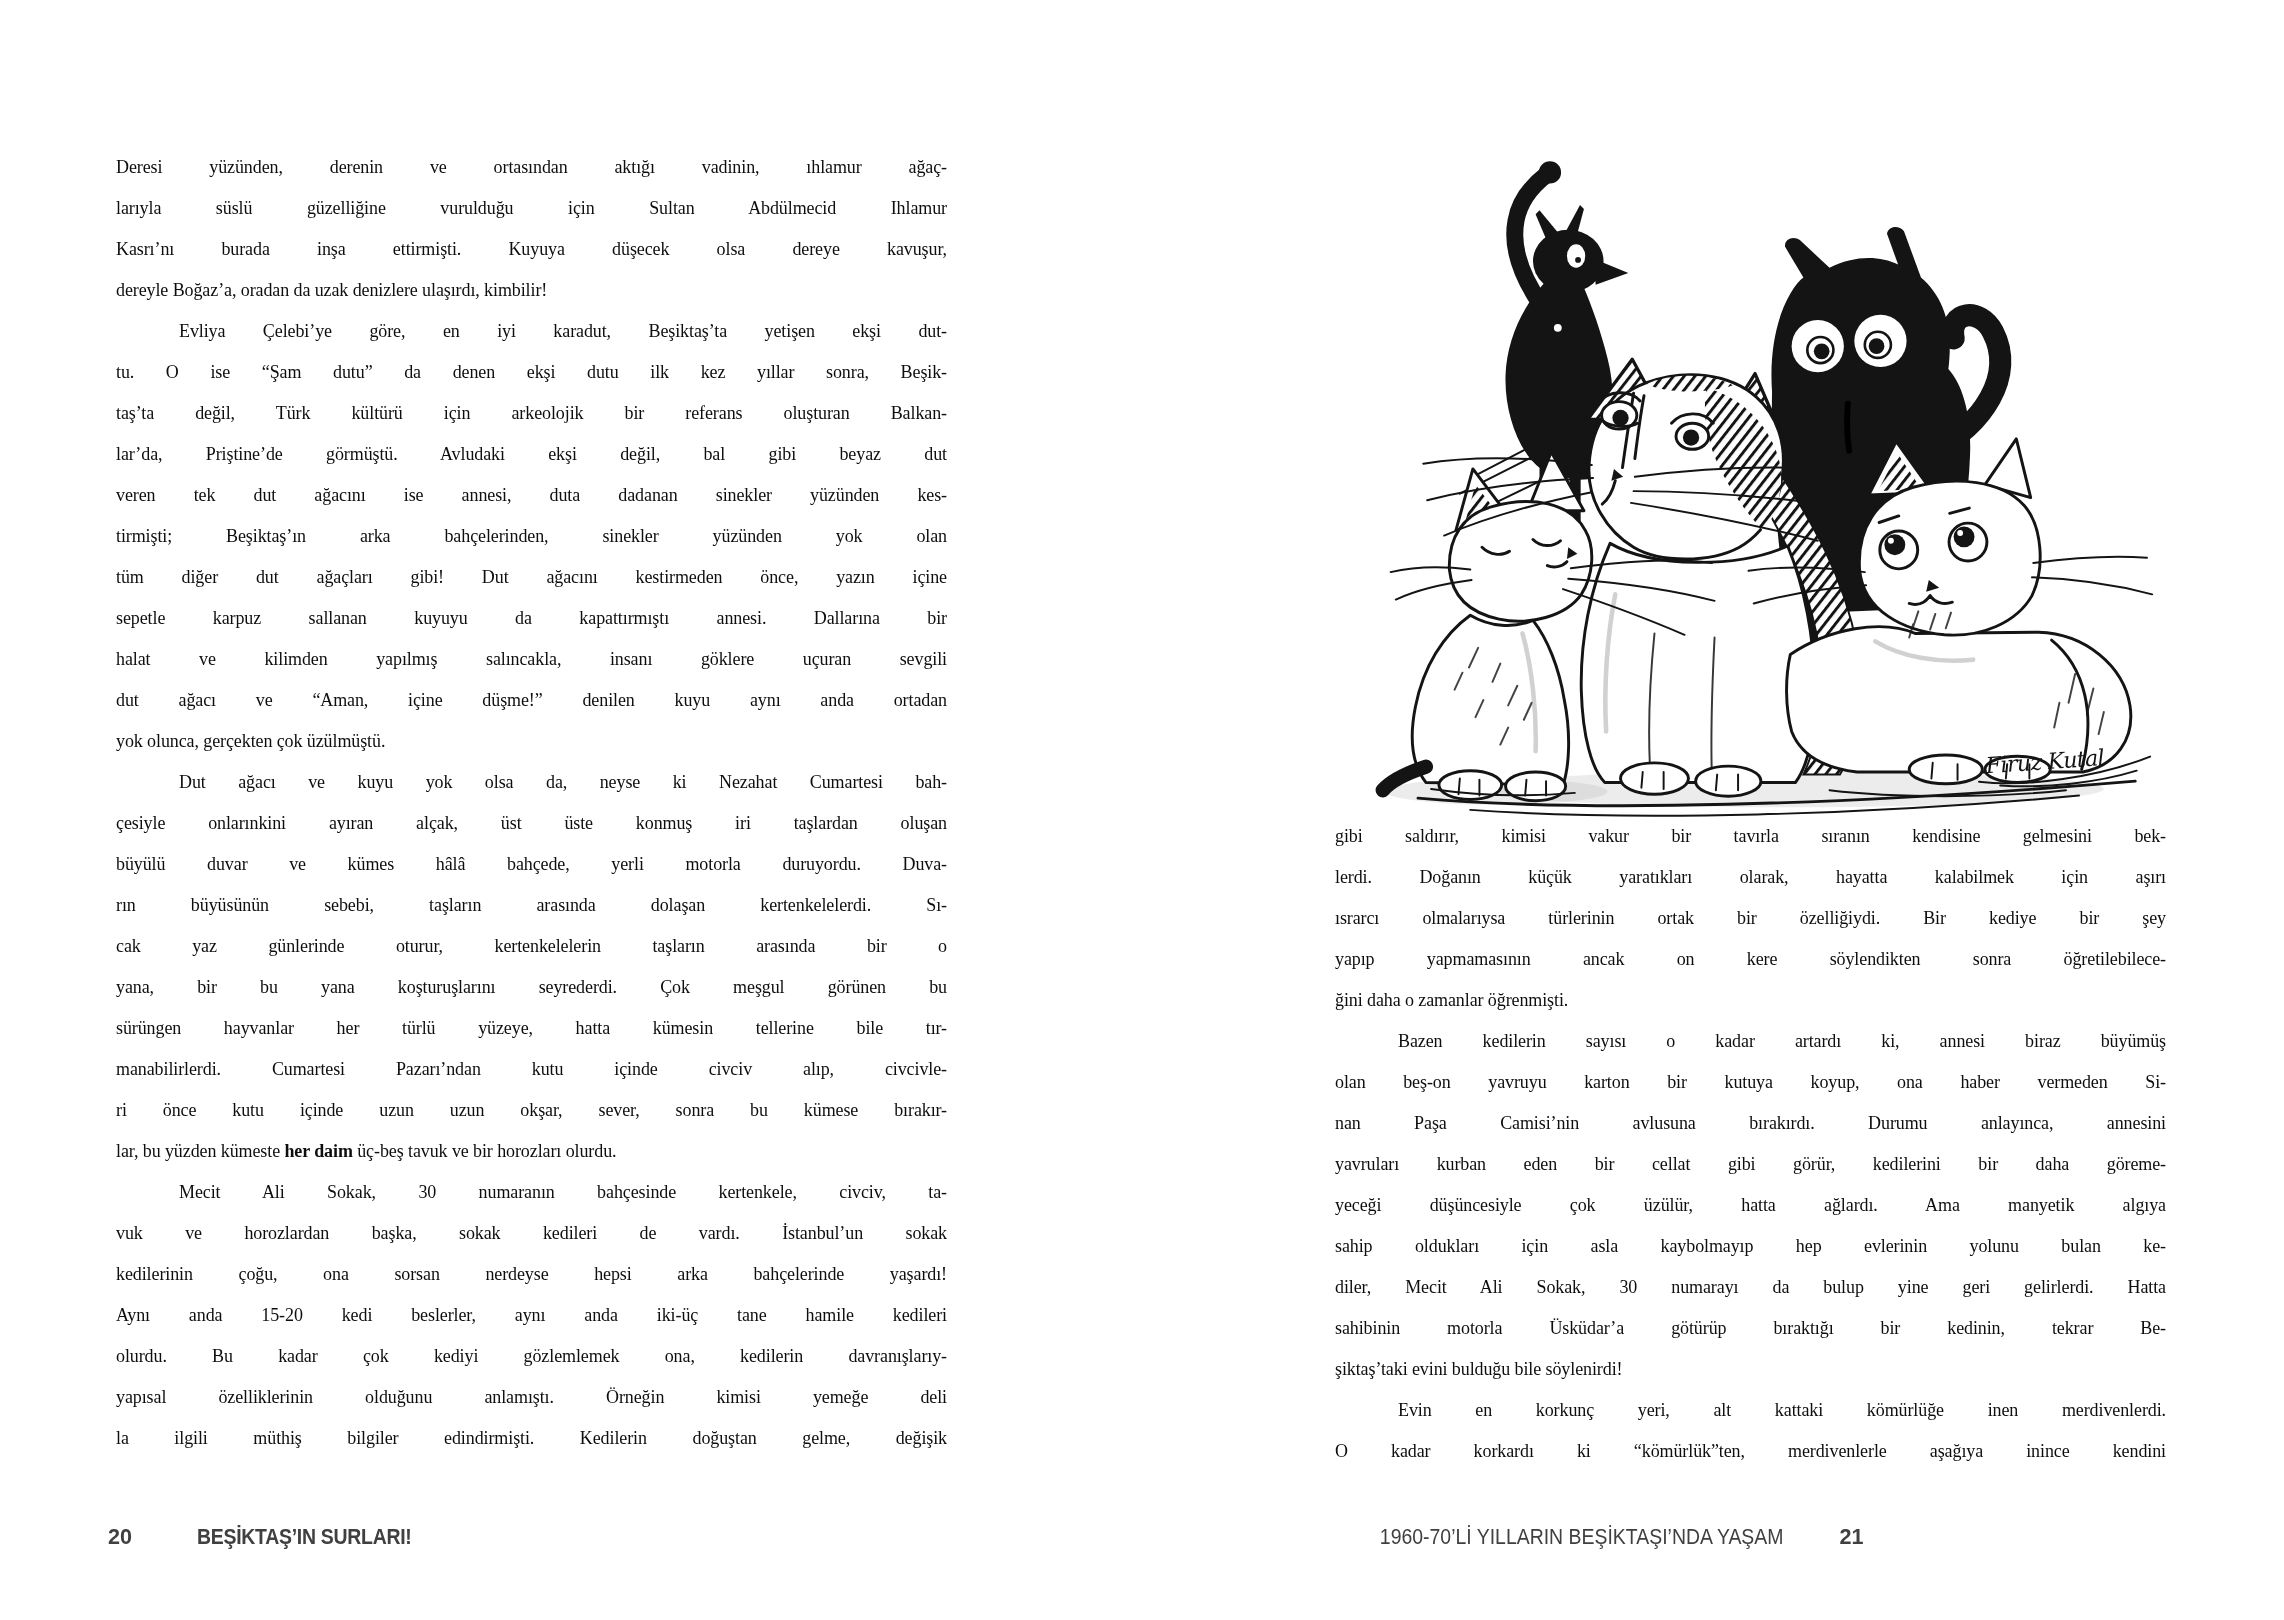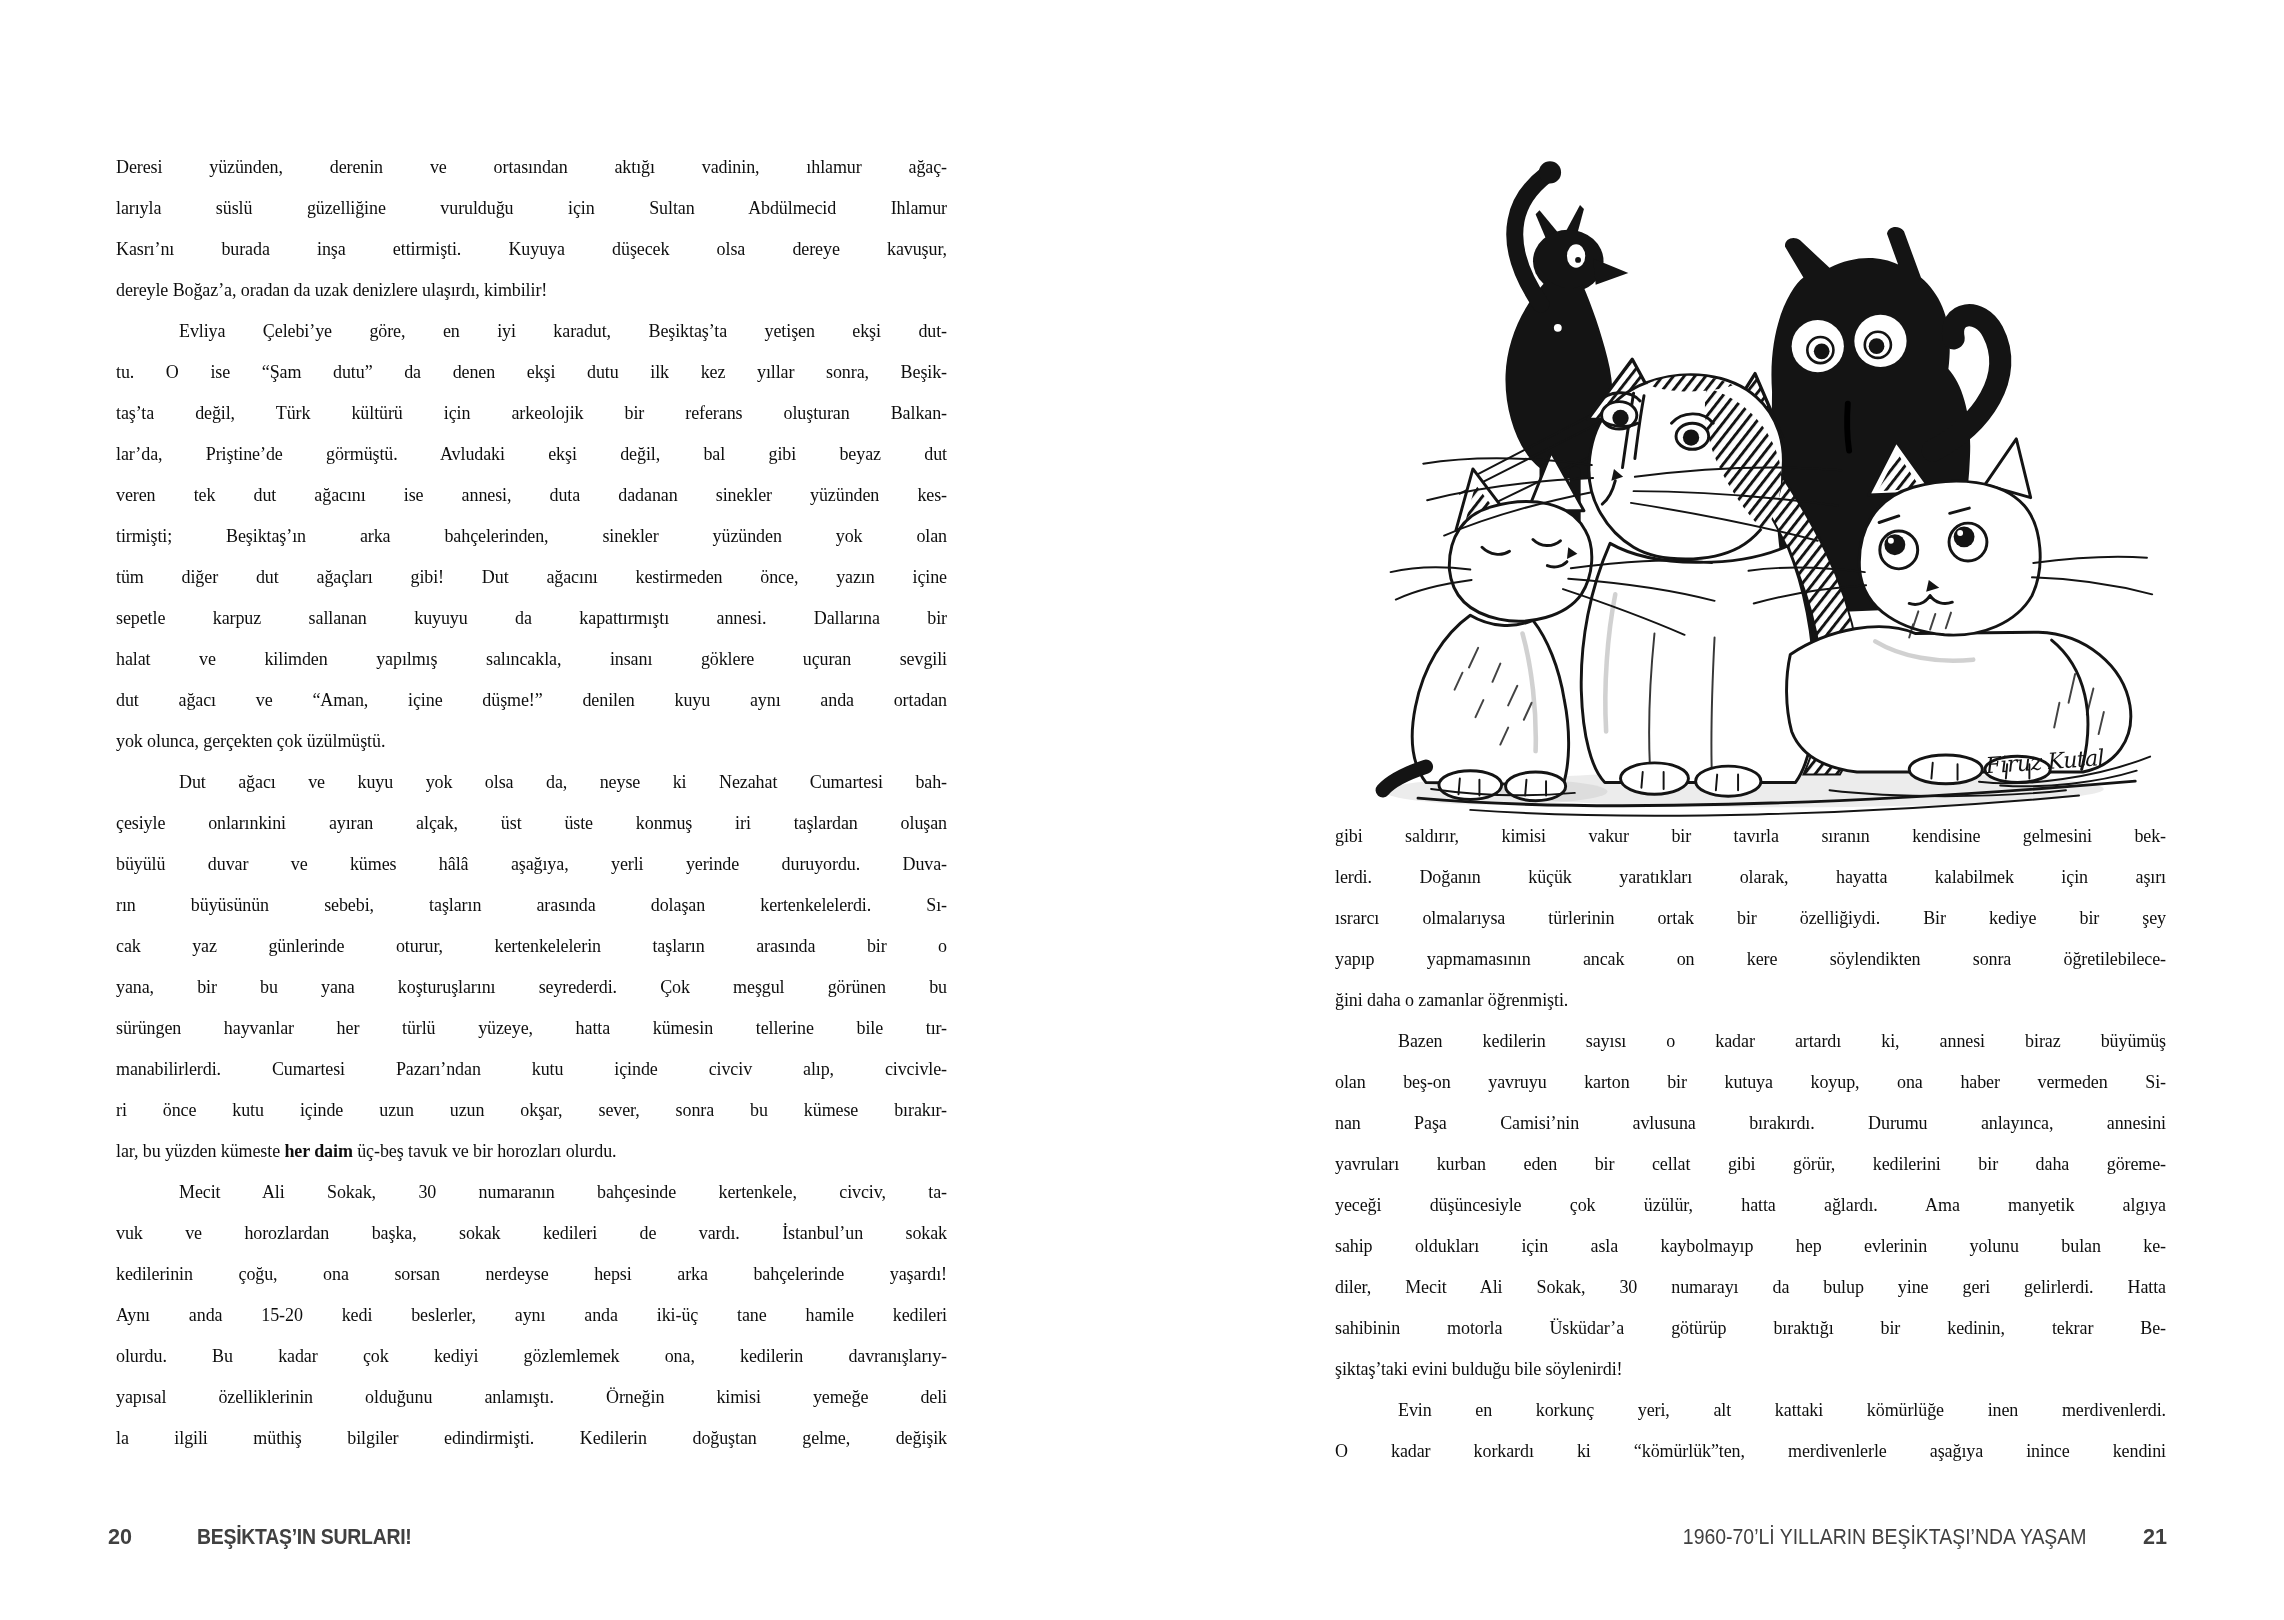--- a/index.html
+++ b/index.html
@@ -15,21 +15,21 @@
   #right-text{left:1335px;top:816px}
   .line{text-align:justify;text-align-last:justify;height:41px}
   .line.pe{text-align-last:left}
   .line.in{text-indent:63px}
   .line b{font-weight:bold}
   .footer{
     position:absolute;top:1524px;display:flex;align-items:baseline;
     font-family:"Liberation Sans",sans-serif;font-size:21.6px;line-height:26px;color:#404040;
   }
   #footer-left{left:108px;gap:65px}
-  #footer-right{left:1335px;width:832px;justify-content:flex-end;gap:56px}
+  #footer-right{left:1335px;width:832px;justify-content:flex-start;gap:56px}
   .run-title{font-weight:700;letter-spacing:-0.3px;transform:scaleX(.9);transform-origin:0 50%}
   #footer-right .run-title{font-weight:400;letter-spacing:0;transform-origin:100% 50%}
   .pagenum{font-weight:700}
   #illustration{position:absolute;left:1372px;top:111px;width:804px;height:725px}
   svg .ln{fill:none;stroke:#141414;stroke-width:4.5;stroke-linecap:round;stroke-linejoin:round}
   svg .thin{fill:none;stroke:#141414;stroke-width:3;stroke-linecap:round}
   svg .wht{fill:#ffffff;stroke:#141414;stroke-width:4.5;stroke-linejoin:round}
   svg .blk{fill:#141414;stroke:none}
   svg .gry{fill:none;stroke:#9a9a9a;stroke-width:7;opacity:.45;stroke-linecap:round}
   svg .sig{font-family:"DejaVu Serif",serif;font-style:italic;font-size:34px;fill:#141414;letter-spacing:-1px}
@@ -49,21 +49,21 @@
       <div class="line">lar’da, Priştine’de görmüştü. Avludaki ekşi değil, bal gibi beyaz dut</div>
       <div class="line">veren tek dut ağacını ise annesi, duta dadanan sinekler yüzünden kes-</div>
       <div class="line">tirmişti; Beşiktaş’ın arka bahçelerinden, sinekler yüzünden yok olan</div>
       <div class="line">tüm diğer dut ağaçları gibi! Dut ağacını kestirmeden önce, yazın içine</div>
       <div class="line">sepetle karpuz sallanan kuyuyu da kapattırmıştı annesi. Dallarına bir</div>
       <div class="line">halat ve kilimden yapılmış salıncakla, insanı göklere uçuran sevgili</div>
       <div class="line">dut ağacı ve “Aman, içine düşme!” denilen kuyu aynı anda ortadan</div>
       <div class="line pe">yok olunca, gerçekten çok üzülmüştü.</div>
       <div class="line in">Dut ağacı ve kuyu yok olsa da, neyse ki Nezahat Cumartesi bah-</div>
       <div class="line">çesiyle onlarınkini ayıran alçak, üst üste konmuş iri taşlardan oluşan</div>
-      <div class="line">büyülü duvar ve kümes hâlâ aşağıya, yerli yerinde duruyordu. Duva-</div>
+      <div class="line">büyülü duvar ve kümes hâlâ bahçede, yerli motorla duruyordu. Duva-</div>
       <div class="line">rın büyüsünün sebebi, taşların arasında dolaşan kertenkelelerdi. Sı-</div>
       <div class="line">cak yaz günlerinde oturur, kertenkelelerin taşların arasında bir o</div>
       <div class="line">yana, bir bu yana koşturuşlarını seyrederdi. Çok meşgul görünen bu</div>
       <div class="line">sürüngen hayvanlar her türlü yüzeye, hatta kümesin tellerine bile tır-</div>
       <div class="line">manabilirlerdi. Cumartesi Pazarı’ndan kutu içinde civciv alıp, civcivle-</div>
       <div class="line">ri önce kutu içinde uzun uzun okşar, sever, sonra bu kümese bırakır-</div>
       <div class="line pe"><span>lar, bu yüzden kümeste </span><b>her daim</b><span> üç-beş tavuk ve bir horozları olurdu.</span></div>
       <div class="line in">Mecit Ali Sokak, 30 numaranın bahçesinde kertenkele, civciv, ta-</div>
       <div class="line">vuk ve horozlardan başka, sokak kedileri de vardı. İstanbul’un sokak</div>
       <div class="line">kedilerinin çoğu, ona sorsan nerdeyse hepsi arka bahçelerinde yaşardı!</div>

